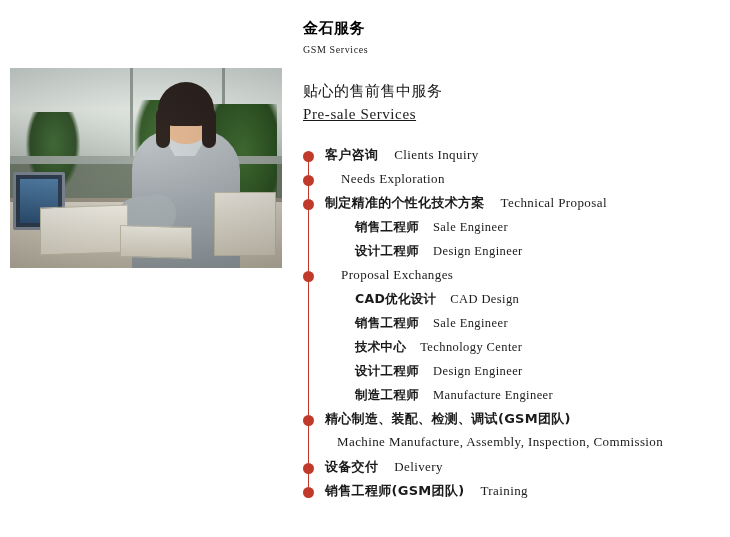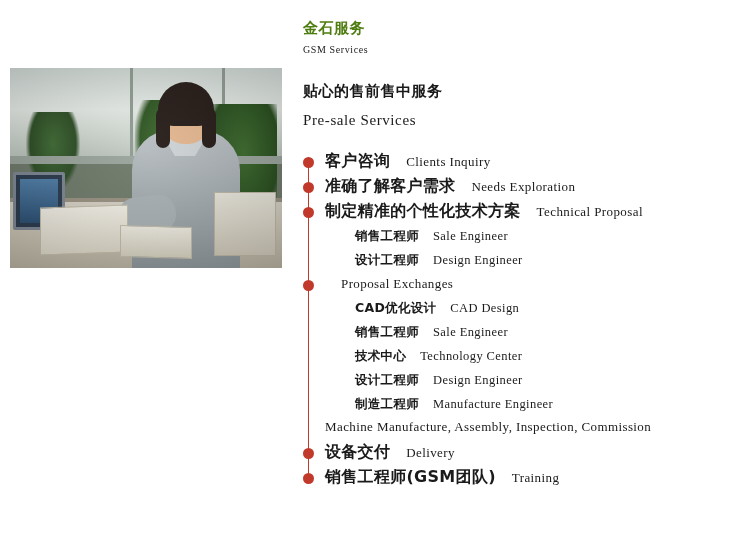--- a/index.html
+++ b/index.html
@@ -160,50 +160,51 @@
   .content {
     position: absolute;
     left: 303px;
     top: 18px;
     width: 420px;
   }
   .title-cn {
     font-family: "DejaVu Sans", sans-serif;
     font-weight: bold;
     font-size: 15px;
-    color: #4d7c0f;
+    color: #000000;
     letter-spacing: 0.5px;
     line-height: 20px;
   }
   .title-en {
     font-family: "Liberation Serif", serif;
     font-size: 10px;
     color: #1a1a1a;
     letter-spacing: 0.6px;
     line-height: 22px;
     margin-top: 1px;
   }
   .subtitle-block {
     margin-top: 20px;
   }
   .subtitle-cn {
     font-family: "DejaVu Sans", sans-serif;
-    font-weight: bold;
+    font-weight: normal;
     font-size: 15px;
     color: #1a1a1a;
     letter-spacing: 0.5px;
     line-height: 20px;
   }
   .subtitle-en {
     font-family: "Liberation Serif", serif;
     font-size: 15px;
     color: #1a1a1a;
     letter-spacing: 0.6px;
     line-height: 22px;
-    margin-top: 8px;
+    margin-top: 2px;
+    text-decoration: underline;
   }
 
   
   .timeline {
     position: relative;
     margin-top: 18px;
     padding-left: 0;
   }
   .timeline .spine {
     position: absolute;
@@ -229,21 +230,21 @@
     height: 11px;
     border-radius: 50%;
     background: #c0392b;
   }
   .row.sub {
     padding-left: 52px;
   }
   .cn {
     font-family: "DejaVu Sans", sans-serif;
     font-weight: bold;
-    font-size: 16px;
+    font-size: 13px;
     color: #1a1a1a;
     letter-spacing: 0.3px;
     white-space: nowrap;
   }
   .row.sub .cn {
     font-size: 12.5px;
   }
   .en {
     font-family: "Liberation Serif", serif;
     font-size: 13px;
@@ -254,21 +255,21 @@
   }
   .row.sub .en {
     margin-left: 14px;
     font-size: 12.5px;
   }
   .row.full-en {
     padding-left: 22px;
     line-height: 22px;
   }
   .row.full-en .en {
-    margin-left: 0;
+    margin-left: 12px;
   }
 </style>
 </head>
 <body>
 
 <div class="page">
 
   <div class="photo">
     <div class="sky"></div>
     <div class="window-frame"></div>
@@ -311,21 +312,20 @@
       <div class="spine"></div>
 
       <div class="row">
         <span class="dot"></span>
         <span class="cn">客户咨询</span>
         <span class="en">Clients Inquiry</span>
       </div>
 
       <div class="row">
         <span class="dot"></span>
-        <span class="cn">准确了解客户需求</span>
         <span class="en">Needs Exploration</span>
       </div>
 
       <div class="row">
         <span class="dot"></span>
         <span class="cn">制定精准的个性化技术方案</span>
         <span class="en">Technical Proposal</span>
       </div>
 
       <div class="row sub nodot">
@@ -369,20 +369,24 @@
         <span class="en">Design Engineer</span>
       </div>
 
       <div class="row sub nodot">
 
         <span class="cn">制造工程师</span>
         <span class="en">Manufacture Engineer</span>
       </div>
 
 
+      <div class="row">
+        <span class="dot"></span>
+        <span class="cn">精心制造、装配、检测、调试(GSM团队)</span>
+      </div>
 
       <div class="row full-en nodot">
 
         <span class="en">Machine Manufacture, Assembly, Inspection, Commission</span>
       </div>
 
       <div class="row">
         <span class="dot"></span>
         <span class="cn">设备交付</span>
         <span class="en">Delivery</span>

